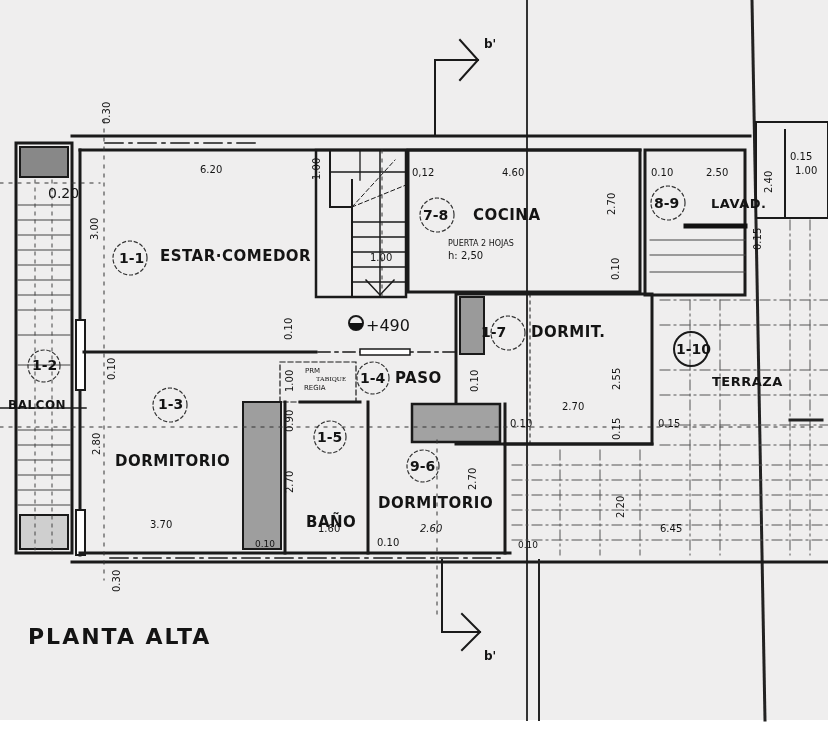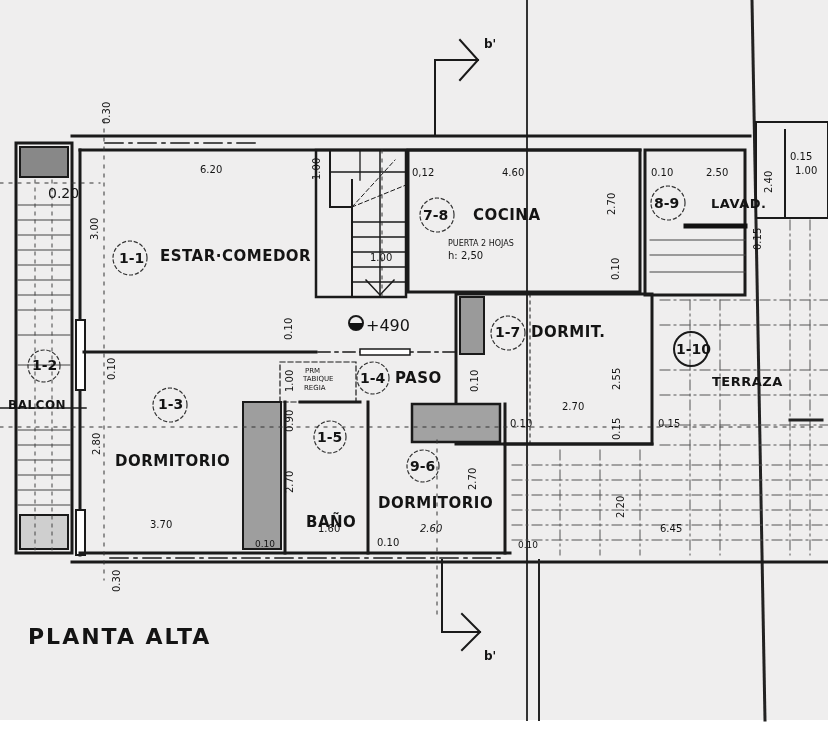--- a/index.html
+++ b/index.html
@@ -187,36 +187,36 @@
 
 <div class="lbl tag" style="left:360px;top:371px;">1-4</div>
 <div class="lbl room" style="left:395px;top:371px;">PASO</div>
 
 <div class="lbl tag" style="left:317px;top:430px;">1-5</div>
 <div class="lbl room" style="left:306px;top:475px;margin-top:40px;">BAÑO</div>
 
 <div class="lbl tag" style="left:410px;top:459px;">9-6</div>
 <div class="lbl room" style="left:378px;top:496px;">DORMITORIO</div>
 
-<div class="lbl tag" style="left:495px;top:325px;">1-7</div>
+<div class="lbl tag" style="left:481px;top:325px;">1-7</div>
 <div class="lbl room" style="left:531px;top:325px;">DORMIT.</div>
 
 <div class="lbl tag" style="left:423px;top:208px;">7-8</div>
 <div class="lbl room" style="left:473px;top:208px;">COCINA</div>
 
 <div class="lbl tag" style="left:654px;top:196px;">8-9</div>
 <div class="lbl room" style="left:688px;top:197px;font-size:13px;margin-left:23px;">LAVAD.</div>
 
 <div class="lbl tag" style="left:676px;top:342px;">1-10</div>
 <div class="lbl room" style="left:712px;top:339px;font-size:13px;margin-top:36px;">TERRAZA</div>
 
 <div class="lbl dim" style="left:448px;top:240px;font-size:8px;">PUERTA 2 HOJAS</div>
 <div class="lbl dim" style="left:448px;top:251px;font-size:10px;">h: 2,50</div>
 <div class="lbl small" style="left:305px;top:367px;">PRM</div>
-<div class="lbl small" style="left:303px;top:375px;">TABIQUE</div>
+<div class="lbl small" style="left:316px;top:375px;font-family:Liberation Serif, serif;">TABIQUE</div>
 <div class="lbl small" style="left:304px;top:384px;">REGIA</div>
 
 <div class="lbl dim" style="left:200px;top:165px;">6.20</div>
 <div class="lbl dim" style="left:48px;top:186px;font-size:14px;">0.20</div>
 <div class="lbl dim" style="left:370px;top:253px;">1.00</div>
 <div class="lbl dim" style="left:412px;top:168px;">0,12</div>
 <div class="lbl dim" style="left:502px;top:168px;">4.60</div>
 <div class="lbl dim" style="left:651px;top:168px;">0.10</div>
 <div class="lbl dim" style="left:706px;top:168px;">2.50</div>
 <div class="lbl dim" style="left:790px;top:152px;">0.15</div>

